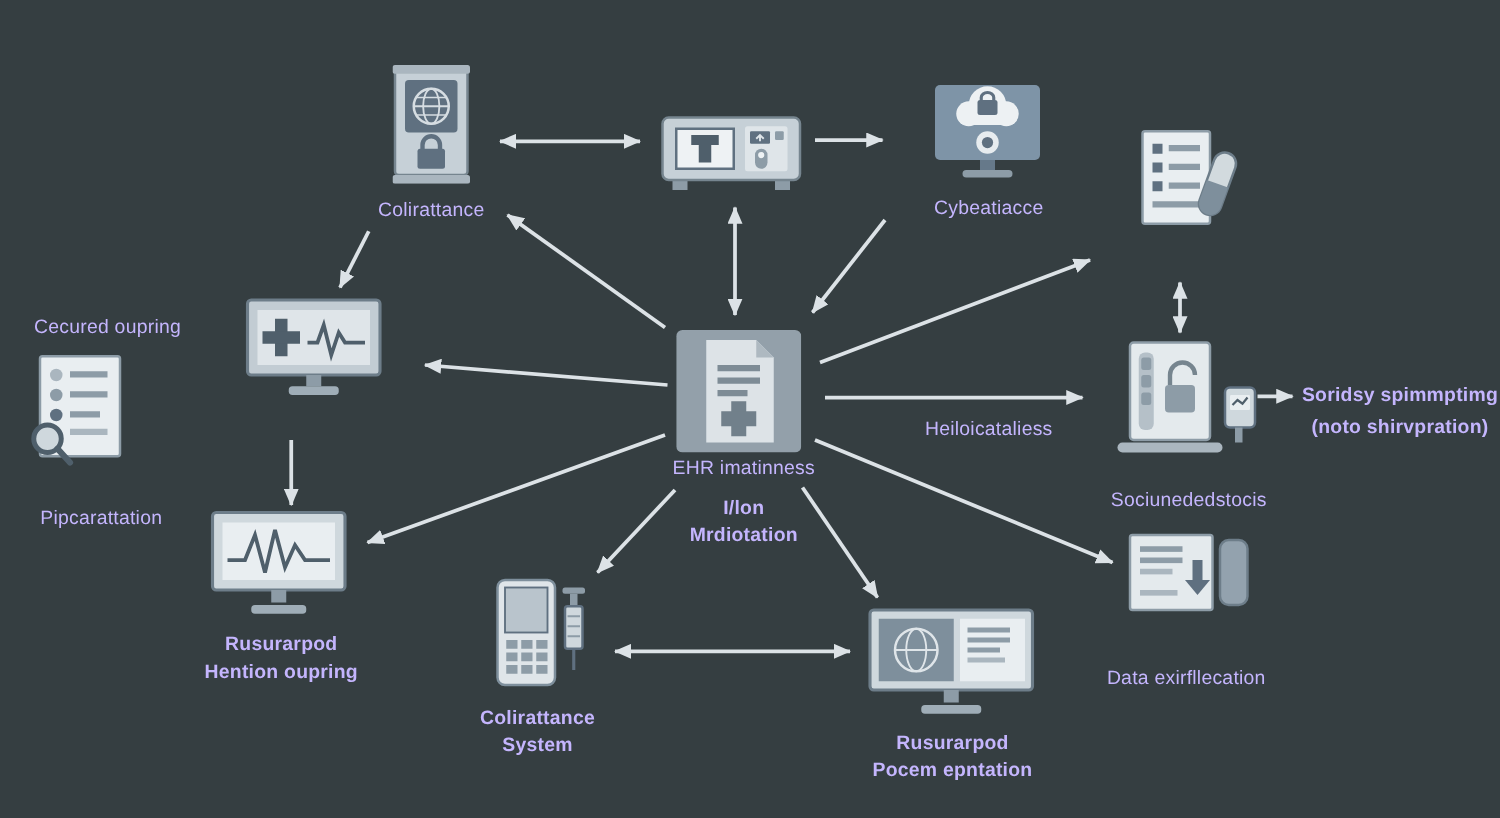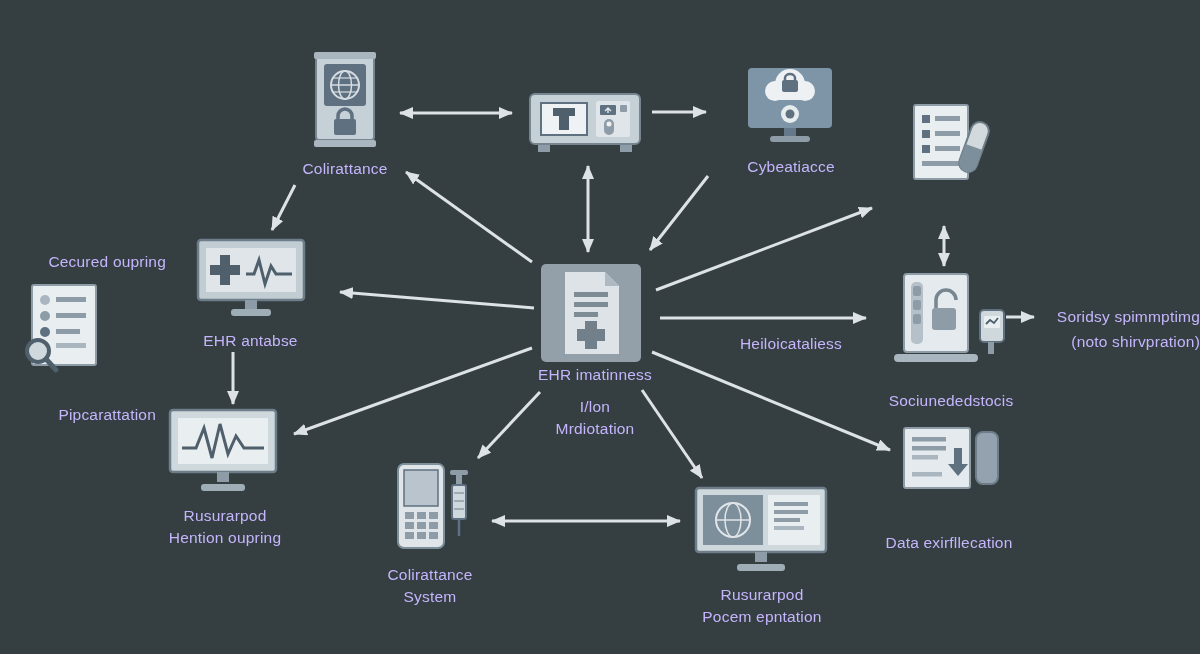--- a/index.html
+++ b/index.html
@@ -7,22 +7,22 @@
   .canvas {
     position:relative; width:1200px; height:654px; background:#353e41;
     font-family:"Liberation Sans", sans-serif;
   }
   #arrows { position:absolute; left:0; top:0; width:1200px; height:654px; pointer-events:none; }
   .icon { position:absolute; }
   .label {
     position:absolute; color:#c4b5fd; font-size:15.5px; letter-spacing:.2px;
     text-align:center; line-height:22px;
   }
-  .label.left { text-align:right; }
-  .label .ln { display:block; }
+  .label.left { text-align:center; }
+  .label .ln { display:block;font-weight:bold; }
 </style>
 </head>
 <body>
 
 <div class="canvas">
 
   <svg id="arrows" viewBox="0 0 1200 654">
     <defs>
       <marker id="ah" markerUnits="userSpaceOnUse" markerWidth="14" markerHeight="12" refX="13" refY="6" orient="auto-start-reverse">
         <path d="M0,0 L14,6 L0,12 z" fill="#dce2e6"></path>
@@ -139,21 +139,20 @@
     <svg width="110" height="82" viewBox="0 0 110 82">
       <rect x="2" y="2" width="106" height="60" rx="3" fill="#c2ccd3" stroke="#6d7d89" stroke-width="2.5"></rect>
       <rect x="10" y="10" width="90" height="44" fill="#dfe5e9"></rect>
       <rect x="24" y="17" width="10" height="30" fill="#4f5f6b"></rect>
       <rect x="14" y="27" width="30" height="10" fill="#4f5f6b"></rect>
       <polyline points="50,36 58,36 63,22 69,46 75,28 80,36 96,36" fill="none" stroke="#4f5f6b" stroke-width="3"></polyline>
       <rect x="49" y="62" width="12" height="9" fill="#8d9ca7"></rect>
       <rect x="35" y="71" width="40" height="7" rx="3" fill="#9fadb7"></rect>
     </svg>
   </div>
-  <div class="label" style="left:178px;top:330px;width:145px">EHR antabse</div>
 
   <div class="label left" style="left:6px;top:251px;width:160px">Cecured oupring</div>
   <div class="icon" style="left:20px;top:283px">
     <svg width="92" height="90" viewBox="0 0 92 90">
       <rect x="12" y="2" width="64" height="80" rx="2" fill="#e9eef1" stroke="#8d9ca7" stroke-width="2"></rect>
       <circle cx="25" cy="17" r="5" fill="#aab6bf"></circle>
       <rect x="36" y="14" width="30" height="5" fill="#8d9ca7"></rect>
       <circle cx="25" cy="33" r="5" fill="#8d9ca7"></circle>
       <rect x="36" y="30" width="30" height="5" fill="#8d9ca7"></rect>
       <circle cx="25" cy="49" r="5" fill="#5f7080"></circle>

